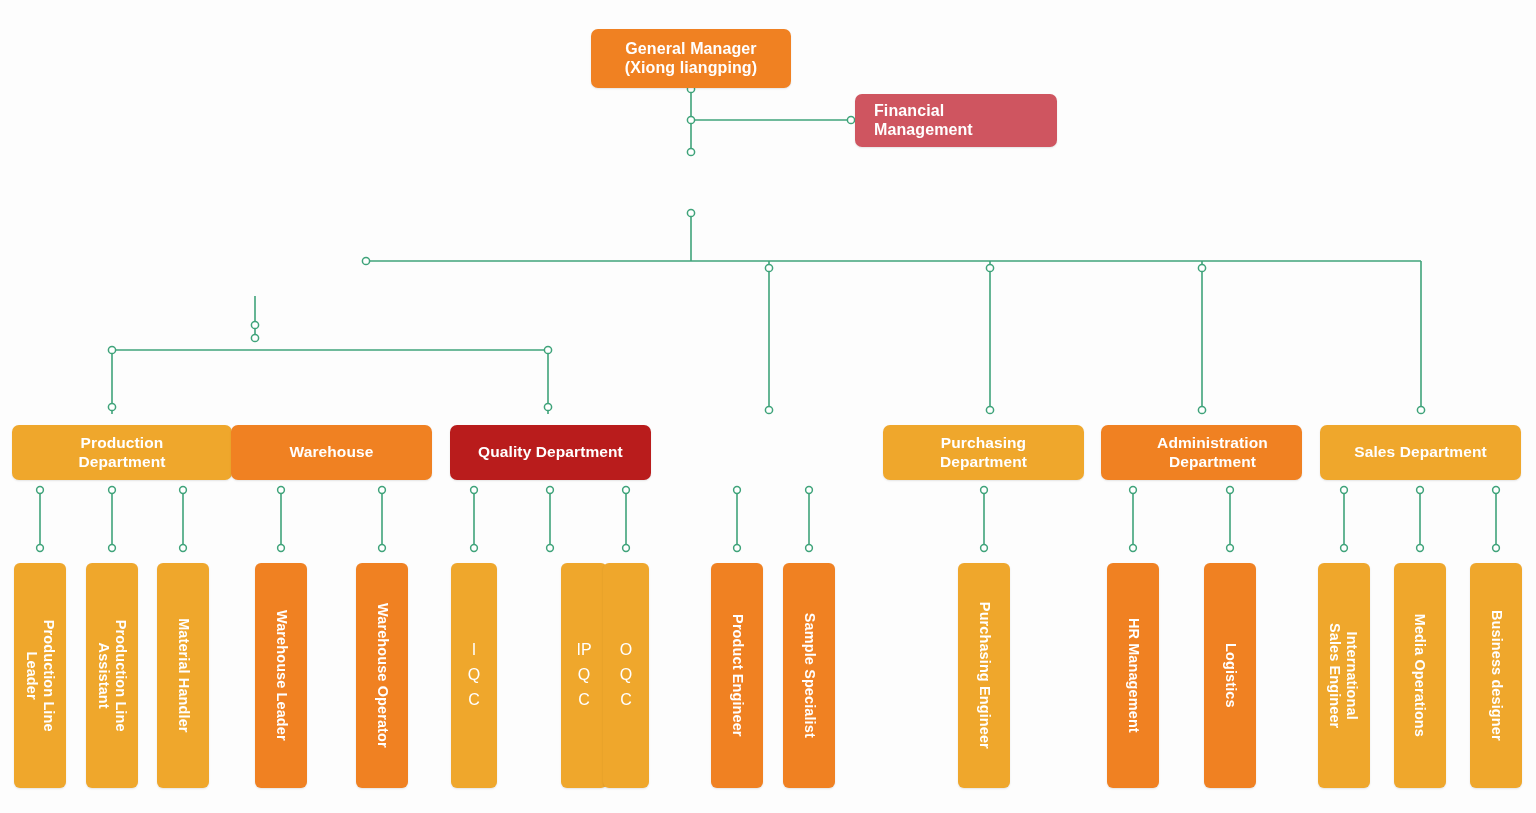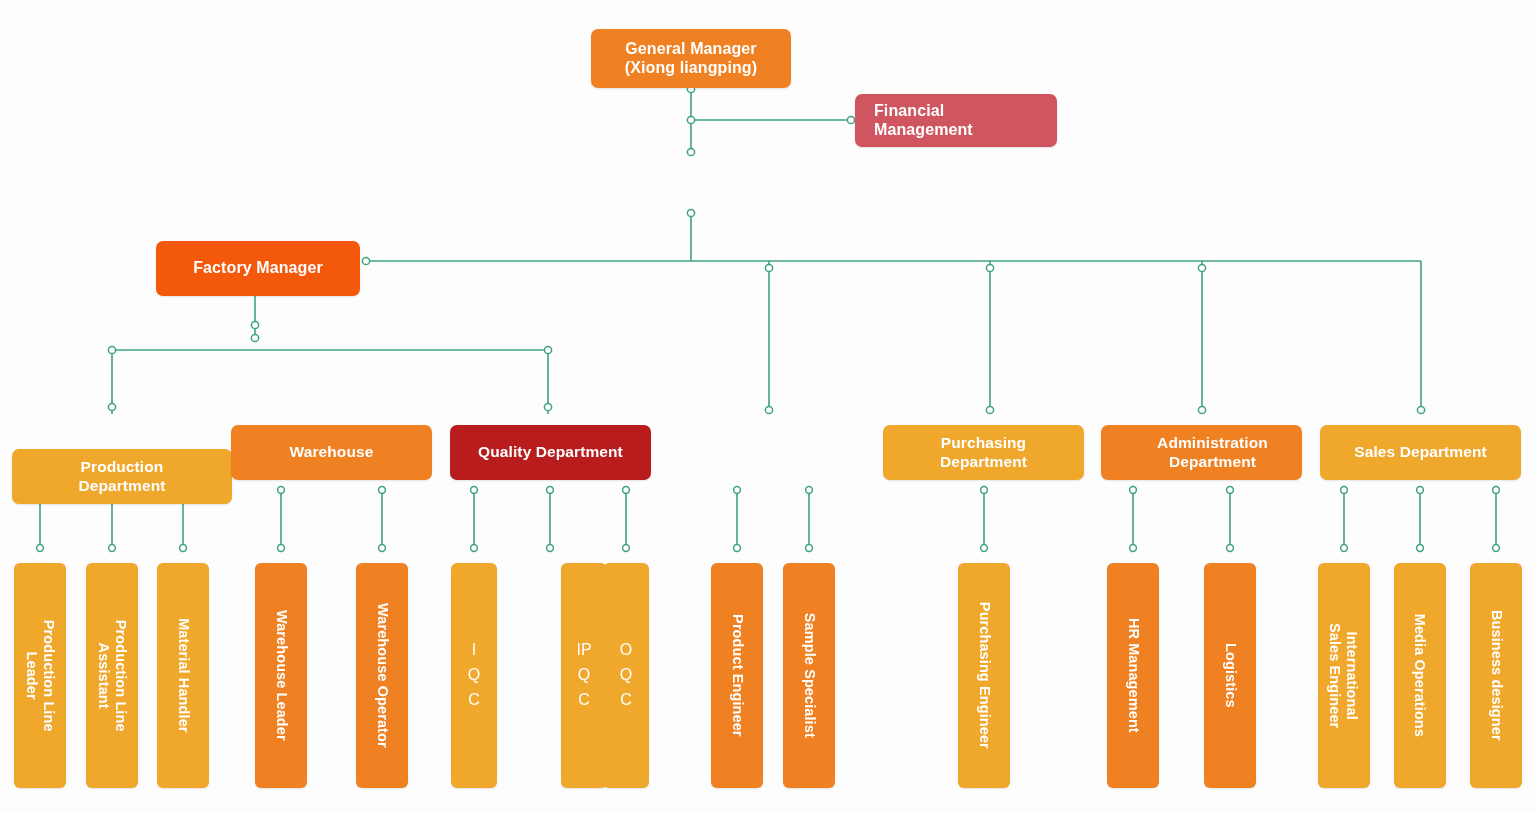--- a/index.html
+++ b/index.html
@@ -173,25 +173,22 @@
   </div>
 
   <div class="node h" style="left:591px; top:29px; width:200px; height:59px; background:#f08122;">
     <span>
       <span>General Manager</span><br>
       <span>(Xiong liangping)</span>
     </span>
   </div>
 
 
-  <div class="node h" style="left:156px; top:241px; width:204px; height:55px; background:#f4590b;">
-    <span>Factory Manager</span>
-  </div>
-
-  <div class="node dept" style="left:12px; top:425px; width:220px; height:55px; background:#efa72c;margin-top:24px;">
+
+  <div class="node dept" style="left:12px; top:425px; width:220px; height:55px; background:#efa72c;">
     <span>
       <span>Production</span><br><span>Department</span>
     </span>
   </div>
   <div class="node dept" style="left:231px; top:425px; width:201px; height:55px; background:#f08122;">
     <span>Warehouse</span>
   </div>
   <div class="node dept" style="left:450px; top:425px; width:201px; height:55px; background:#b91c1c;">
     <span>Quality Department</span>
   </div>

